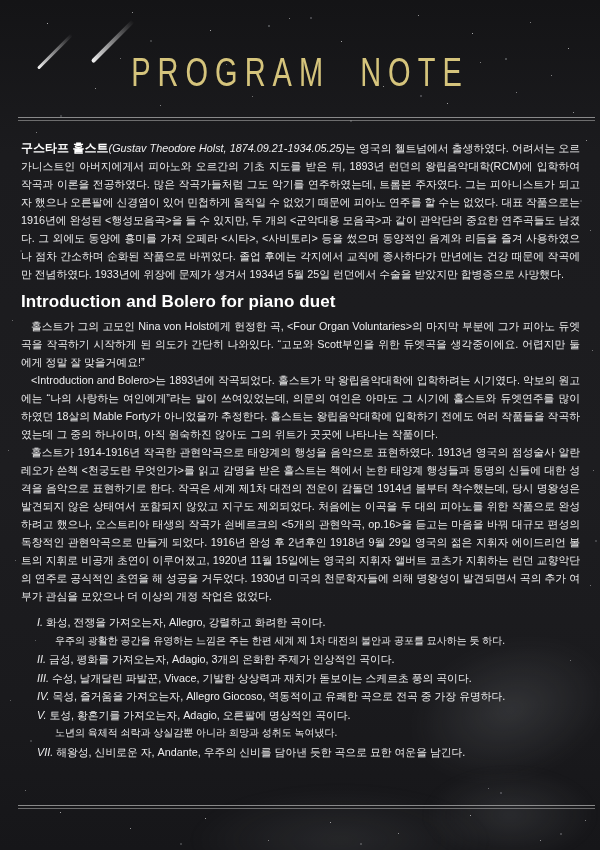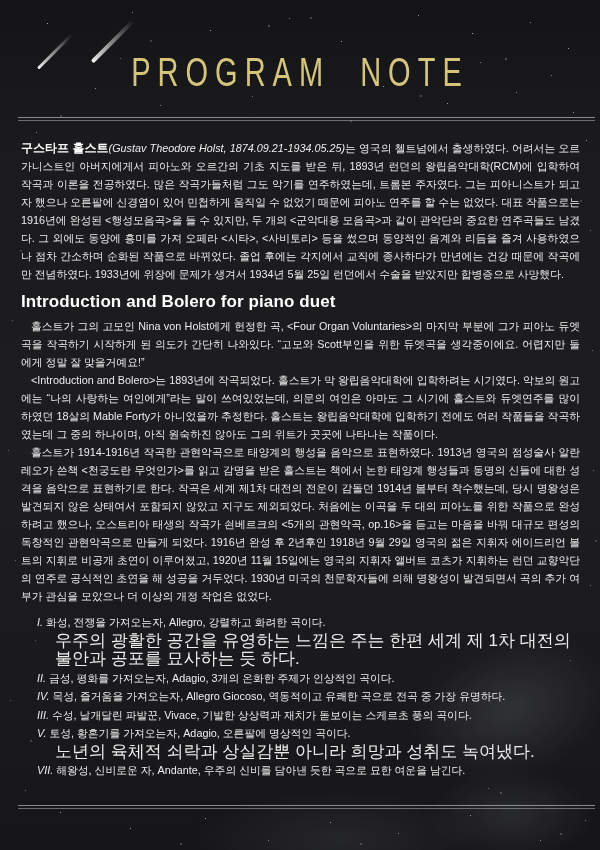--- a/index.html
+++ b/index.html
@@ -70,21 +70,21 @@
   
   .content { position:absolute; top:139px; left:21px; right:20px; }
   .body-p { font-size:10.8px; line-height:18px; text-align:justify; color:#ededee; letter-spacing:0; }
   .body-p.indent { text-indent:10px; }
   .bio-name { font-weight:bold; color:#fff; font-size:12px; }
   .bio-dates { font-style:italic; }
   .sec-h { color:#fff; font-weight:bold; font-size:17px; margin-top:9px; margin-bottom:5px; letter-spacing:.1px; }
   .movements { margin-top:8px; margin-left:16px; }
   .movement { font-size:10.8px; line-height:18.5px; }
   .mv-num { font-style:italic; margin-right:3px; }
-  .mv-sub { padding-left:18px; font-size:17px; line-height:18.5px; }
+  .mv-sub { padding-left:18px; font-size:10px; line-height:18.5px; }
   .mv-sub:empty { display:none; }
 </style>
 </head>
 <body>
 
 <div class="page">
 
   <div class="stars-a"></div>
   <div class="stars-b"></div>
   <div class="nebula nebula-1"></div>
@@ -113,25 +113,25 @@
     <div class="movements">
       <div class="movement">
         <span class="mv-num">I.</span><span>화성, 전쟁을 가져오는자, Allegro, 강렬하고 화려한 곡이다.</span>
         <div class="mv-sub">우주의 광활한 공간을 유영하는 느낌은 주는 한편 세계 제 1차 대전의 불안과 공포를 묘사하는 듯 하다.</div>
       </div>
       <div class="movement">
         <span class="mv-num">II.</span><span>금성, 평화를 가져오는자, Adagio, 3개의 온화한 주제가 인상적인 곡이다.</span>
         
       </div>
       <div class="movement">
-        <span class="mv-num">IV.</span><span>목성, 즐거움을 가져오는자, Allegro Giocoso, 역동적이고 유쾌한 곡으로 전곡 중 가장 유명하다.</span>
+        <span class="mv-num">III.</span><span>수성, 날개달린 파발꾼, Vivace, 기발한 상상력과 재치가 돋보이는 스케르초 풍의 곡이다.</span>
         
       </div>
       <div class="movement">
-        <span class="mv-num">III.</span><span>수성, 날개달린 파발꾼, Vivace, 기발한 상상력과 재치가 돋보이는 스케르초 풍의 곡이다.</span>
+        <span class="mv-num">IV.</span><span>목성, 즐거움을 가져오는자, Allegro Giocoso, 역동적이고 유쾌한 곡으로 전곡 중 가장 유명하다.</span>
         
       </div>
       <div class="movement">
         <span class="mv-num">V.</span><span>토성, 황혼기를 가져오는자, Adagio, 오른팔에 명상적인 곡이다.</span>
         <div class="mv-sub">노년의 육체적 쇠락과 상실감뿐 아니라 희망과 성취도 녹여냈다.</div>
       </div>
       <div class="movement">
         <span class="mv-num">VII.</span><span>해왕성, 신비로운 자, Andante, 우주의 신비를 담아낸 듯한 곡으로 묘한 여운을 남긴다.</span>
         
       </div>

